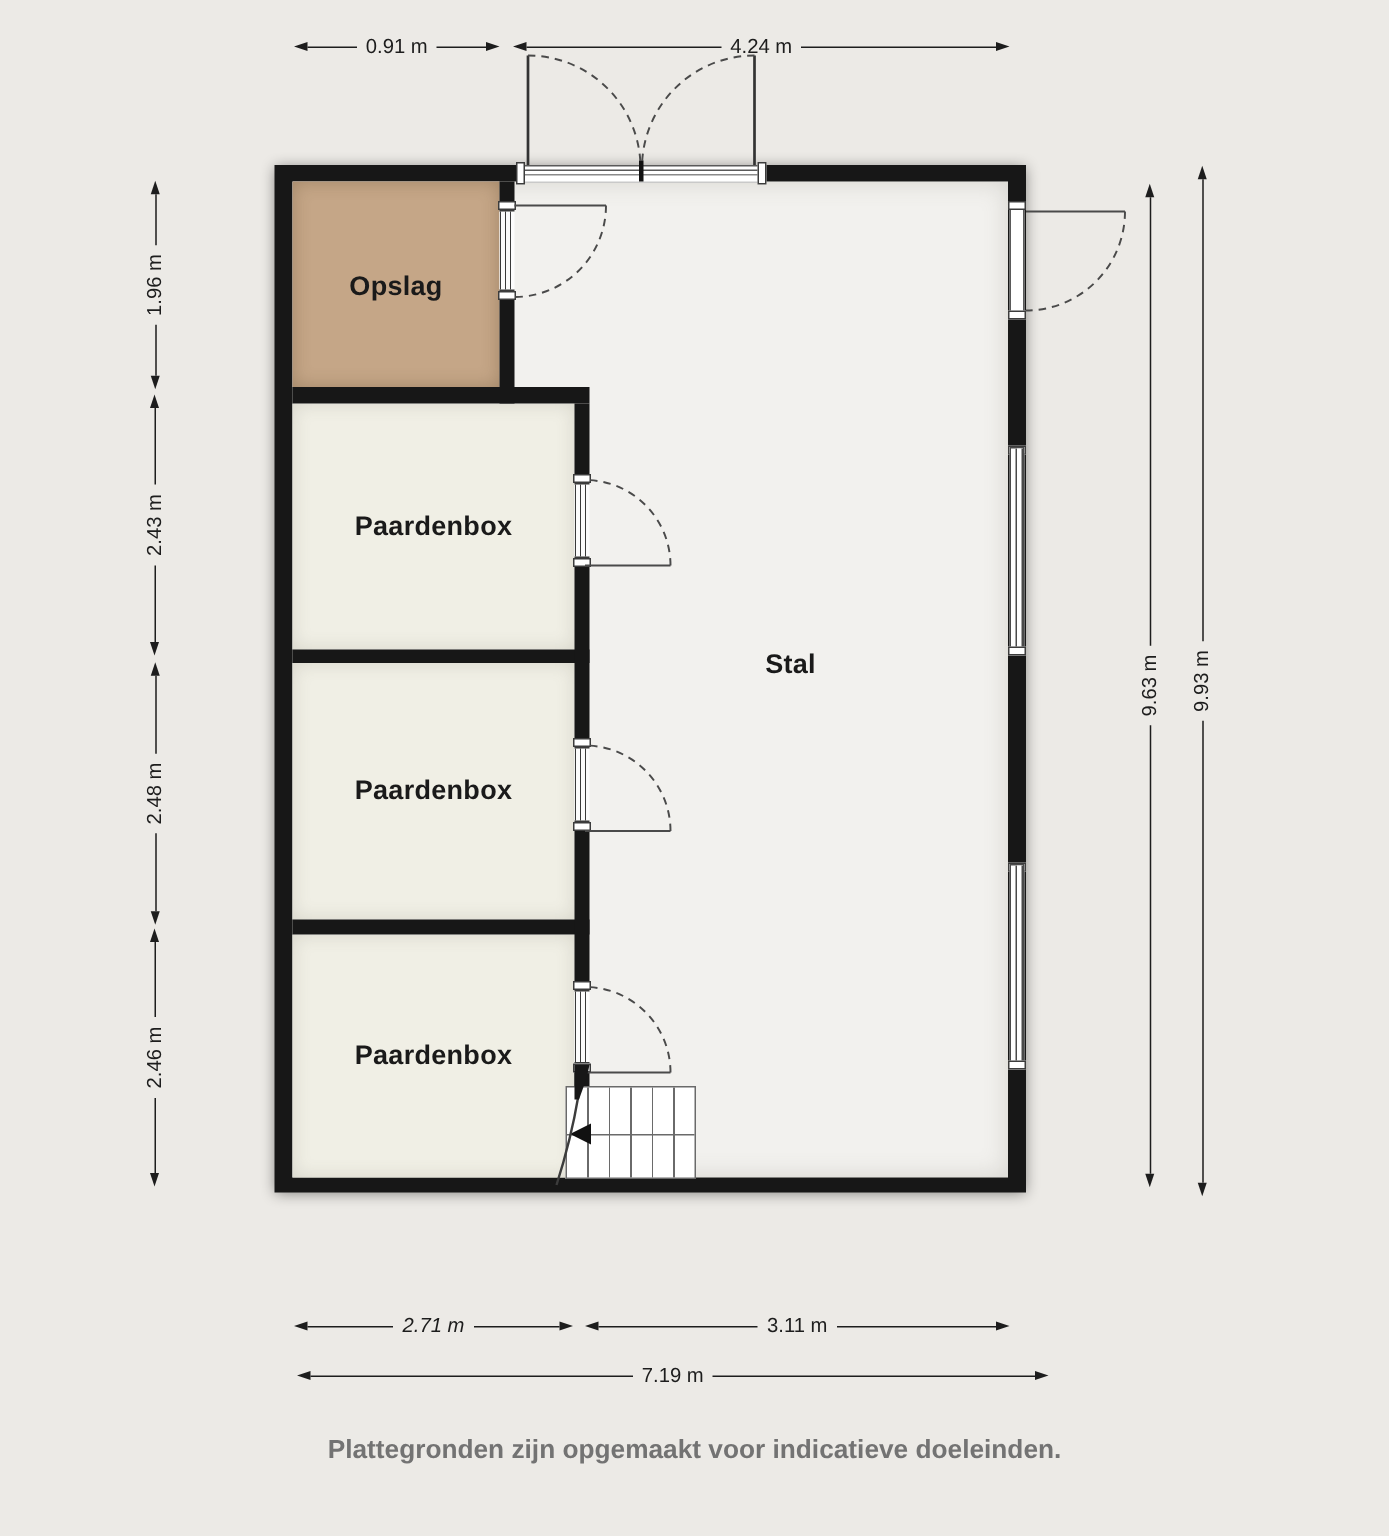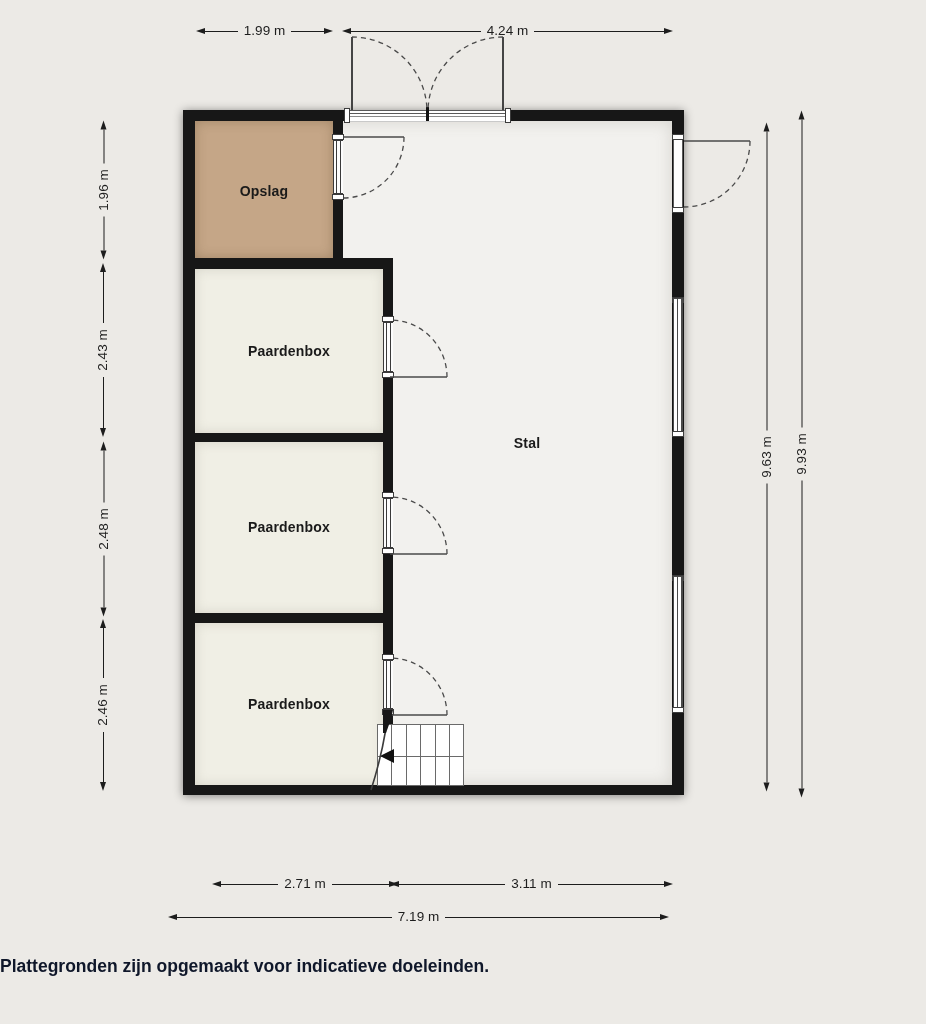--- a/index.html
+++ b/index.html
@@ -37,34 +37,34 @@
   #top-tick{left:426px;top:107px;width:3px;height:14px;background:#111;}
 
   
   #stairs{left:377px;top:724px;width:87px;height:62px;background:#fff;border:1px solid #6a6a6a;box-sizing:border-box;
           background-image:repeating-linear-gradient(90deg,transparent 0 13.4px,#6a6a6a 13.4px 14.4px);}
   #stairs .mid{position:absolute;left:0;right:0;top:31px;height:1px;background:#6a6a6a;}
   #stairs .arrow{position:absolute;left:2px;top:24px;width:0;height:0;
                  border-top:7px solid transparent;border-bottom:7px solid transparent;border-right:14px solid #111;}
 
   
-  .room-label{position:absolute;transform:translate(-50%,-50%);color:#1a1a1a;font-size:14px;font-weight:600;
+  .room-label{position:absolute;transform:translate(-50%,-50%);color:#1a1a1a;font-size:18px;font-weight:600;
               letter-spacing:.2px;white-space:nowrap;}
 
   
   .dim{position:absolute;display:flex;align-items:center;height:16px;color:#1d1d1d;font-size:13.5px;}
   .dim .ln{flex:1;height:1px;background:#1d1d1d;}
   .dim .lbl{padding:0 6px;white-space:nowrap;line-height:16px;}
   .dim .ah{width:0;height:0;flex:none;}
   .dim .ah.l{border-top:3.5px solid transparent;border-bottom:3.5px solid transparent;border-right:9px solid #1d1d1d;}
   .dim .ah.r{border-top:3.5px solid transparent;border-bottom:3.5px solid transparent;border-left:9px solid #1d1d1d;}
   .dim.v{transform:rotate(-90deg);}
 
   
-  #disclaimer{position:absolute;left:0;right:0;top:953px;color:#0f172a;
+  #disclaimer{position:absolute;left:0;right:0;top:953px;text-align:center;color:#737373;
               font-size:17.5px;font-weight:700;line-height:26px;}
 
   svg.overlay{position:absolute;left:0;top:0;}
 </style>
 </head>
 <body>
 
 <div id="canvas">
 
   <div id="shell" class="abs"></div>
@@ -158,21 +158,21 @@
 
   <span class="room-label" style="left:264px;top:191px;">Opslag</span>
   <span class="room-label" style="left:289px;top:351px;">Paardenbox</span>
   <span class="room-label" style="left:289px;top:527px;">Paardenbox</span>
   <span class="room-label" style="left:289px;top:704px;">Paardenbox</span>
   <span class="room-label" style="left:527px;top:443px;">Stal</span>
 
   <div class="dim" style="left:196px;top:23px;width:137px;">
     <span class="ah l"></span>
       <span class="ln"></span>
-    <span class="lbl">1.99 m</span>
+    <span class="lbl">0.91 m</span>
     <span class="ln"></span>
       <span class="ah r"></span>
   </div>
   <div class="dim" style="left:342px;top:23px;width:331px;">
     <span class="ah l"></span>
       <span class="ln"></span>
     <span class="lbl">4.24 m</span>
     <span class="ln"></span>
       <span class="ah r"></span>
   </div>
@@ -214,35 +214,35 @@
       <span class="ah r"></span>
   </div>
   <div class="dim v" style="left:457.5px;top:445.5px;width:687px;">
     <span class="ah l"></span>
       <span class="ln"></span>
     <span class="lbl">9.93 m</span>
     <span class="ln"></span>
       <span class="ah r"></span>
   </div>
 
-  <div class="dim" style="left:212px;top:876px;width:186px;">
+  <div class="dim" style="left:196px;top:876px;width:186px;font-style:italic;">
     <span class="ah l"></span>
       <span class="ln"></span>
     <span class="lbl">2.71 m</span>
     <span class="ln"></span>
       <span class="ah r"></span>
   </div>
   <div class="dim" style="left:390px;top:876px;width:283px;">
     <span class="ah l"></span>
       <span class="ln"></span>
     <span class="lbl">3.11 m</span>
     <span class="ln"></span>
       <span class="ah r"></span>
   </div>
-  <div class="dim" style="left:168px;top:909px;width:501px;align-items:center;">
+  <div class="dim" style="left:198px;top:909px;width:501px;align-items:center;">
     <span class="ah l"></span>
       <span class="ln"></span>
     <span class="lbl">7.19 m</span>
     <span class="ln"></span>
       <span class="ah r"></span>
   </div>
 
   <div id="disclaimer">
     <div>Plattegronden zijn opgemaakt voor indicatieve doeleinden.</div>
   </div>

